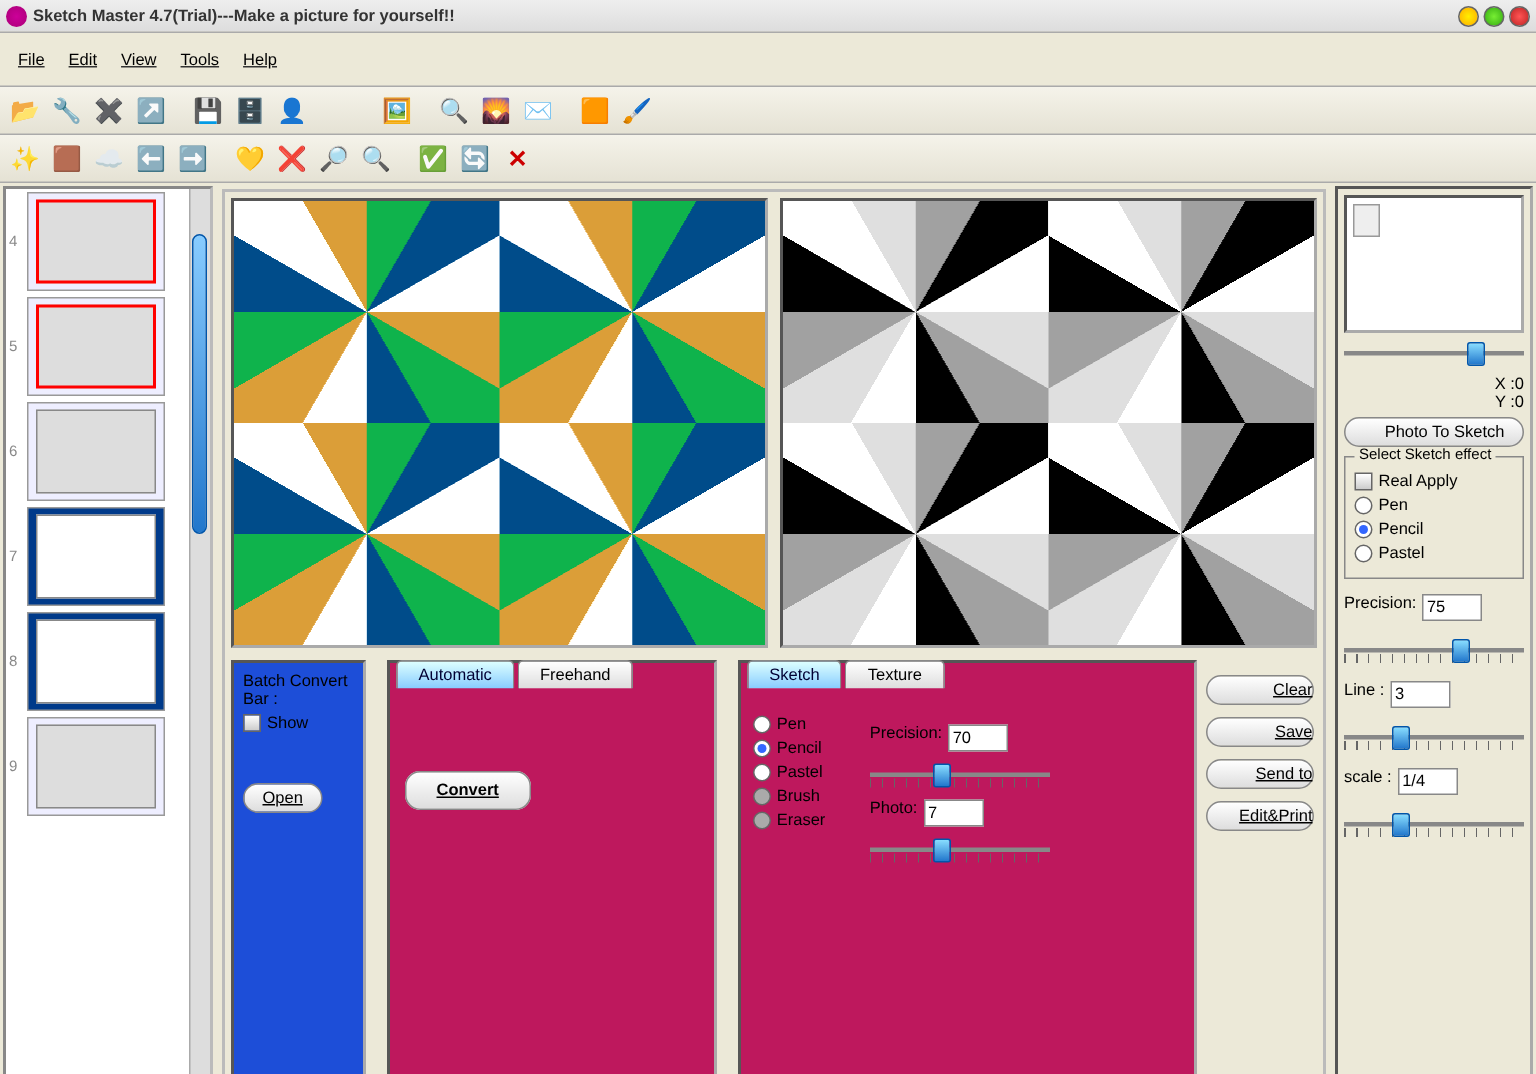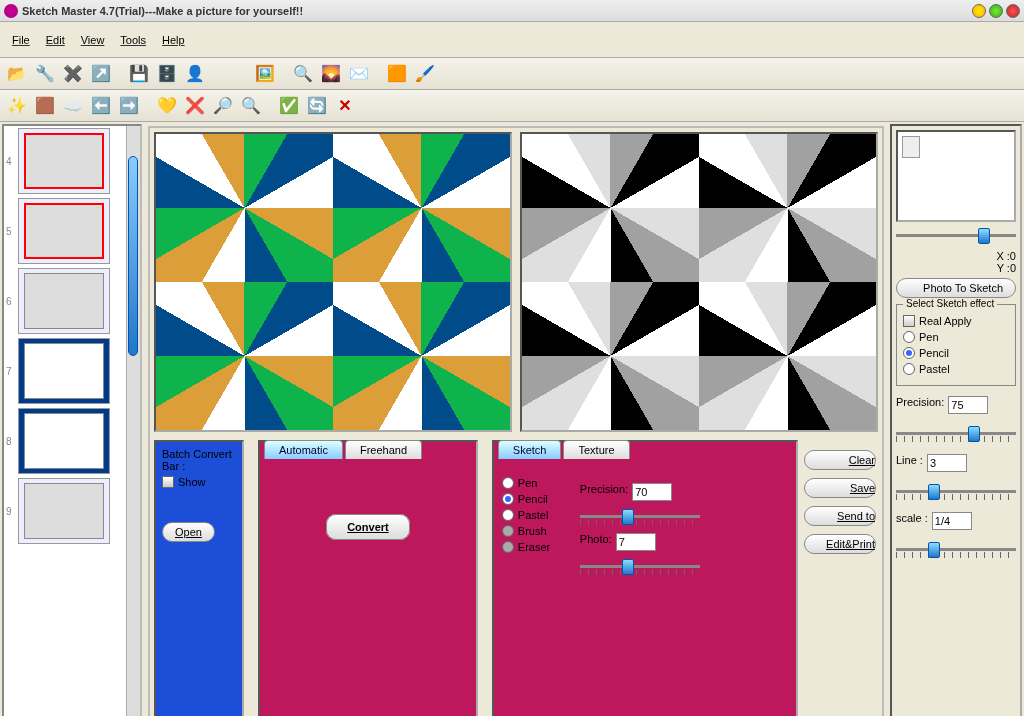--- a/index.html
+++ b/index.html
@@ -49,21 +49,21 @@
 .control-row { display: flex; gap: 4px; padding: 4px; flex: 1; }
 .batch-box { width: 90px; border: 2px inset #aaa; padding: 6px; background: #1d4ed8; }
 .batch-box .bt { margin-bottom: 4px; }
 .btn { background: linear-gradient(#fff,#ddd); border: 1px solid #888; border-radius: 10px; padding: 3px 12px; cursor: pointer; display: inline-block; text-align: right; }
 .btn.u { text-decoration: underline; }
 
 .tab-panel { flex: 1; border: 2px inset #aaa; background: #be185d; position: relative; margin-left: 10px; }
 .tabs { display: flex; position: relative; top: -2px; left: 4px; }
 .tab { padding: 3px 14px; border: 1px solid #888; border-bottom: none; background: linear-gradient(#fff,#ddd); border-radius: 4px 4px 0 0; margin-right: 2px; }
 .tab.active { background: linear-gradient(#dff,#8cf); color: #003; }
-.tab-body { padding: 20px 10px; text-align: center; }
+.tab-body { padding: 20px 10px; text-align: left; }
 .bigbtn { background: linear-gradient(#fff,#ddd); border: 1px solid #888; border-radius: 10px; padding: 6px 20px; font-weight: bold; text-decoration: underline; }
 .radio-row { display: flex; align-items: center; margin-bottom: 4px; gap: 4px; }
 .radio { width: 12px; height: 12px; border: 1px solid #666; border-radius: 50%; background: #fff; display: inline-flex; align-items: center; justify-content: center; }
 .radio.checked::after { content:''; width: 6px; height: 6px; background: #36f; border-radius: 50%; }
 .radio.gray { background: #aaa; }
 .param-row { display: flex; gap: 4px; margin: 6px 0; }
 .param-row input { width: 40px; height: 18px; border: 1px solid #888; padding: 0 2px; }
 .slider { width: 120px; height: 20px; position: relative; }
 .slider .track { position: absolute; top: 8px; width: 100%; height: 3px; background: #888; }
 .slider .ticks { position: absolute; top: 12px; width: 100%; height: 6px; background: repeating-linear-gradient(90deg,#666 0,#666 1px,transparent 1px,transparent 8px); }

